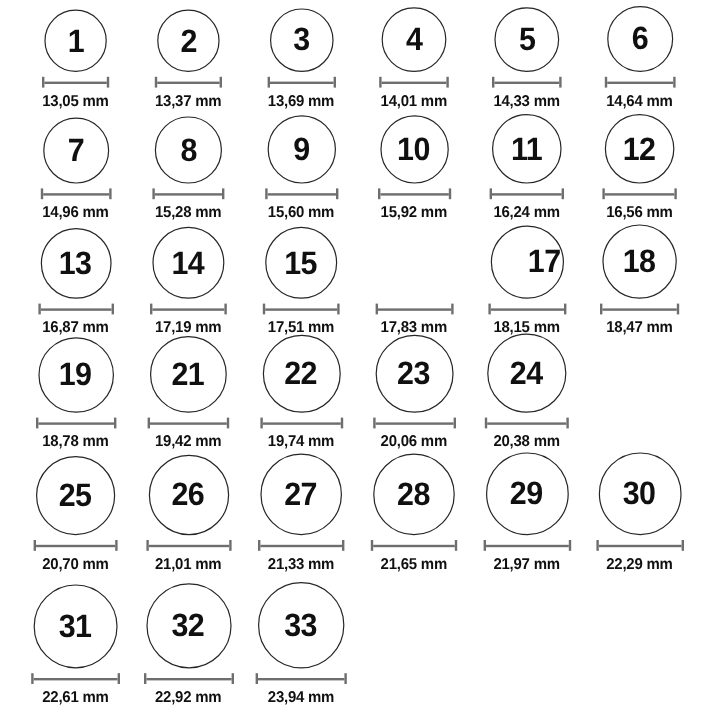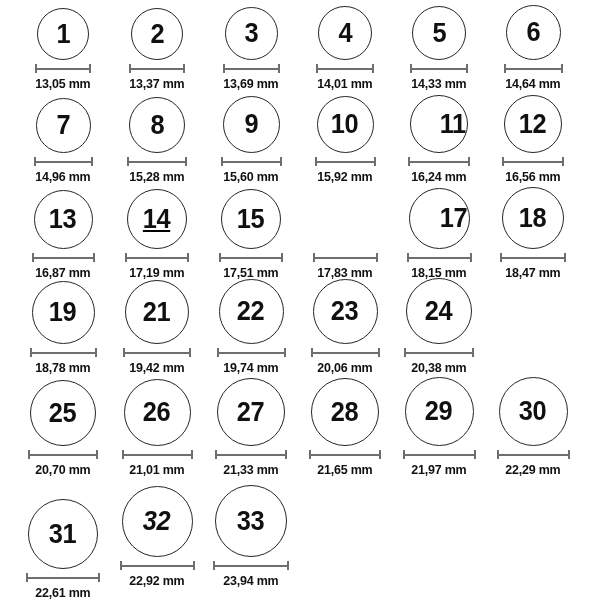--- a/index.html
+++ b/index.html
@@ -163,21 +163,21 @@
       <div class="cell">
         <div class="circle" style="width: 57px; height: 57px;">
           <span class="num">10</span>
         </div>
         <div class="measure" style="width: 61px;">
           <div class="bar"></div>
         </div>
         <div class="label">15,92 mm</div>
       </div>
       <div class="cell">
-        <div class="circle" style="width: 58px; height: 58px; justify-content: flex-end;">
+        <div class="circle" style="width: 58px; height: 58px;">
           <span class="num">11</span>
         </div>
         <div class="measure" style="width: 62px;">
           <div class="bar"></div>
         </div>
         <div class="label">16,24 mm</div>
       </div>
       <div class="cell">
         <div class="circle" style="width: 58px; height: 58px;">
           <span class="num">12</span>
@@ -192,21 +192,21 @@
       <div class="cell">
         <div class="circle" style="width: 59px; height: 59px;">
           <span class="num">13</span>
         </div>
         <div class="measure" style="width: 63px;">
           <div class="bar"></div>
         </div>
         <div class="label">16,87 mm</div>
       </div>
       <div class="cell">
-        <div class="circle" style="width: 60px; height: 60px; text-decoration: underline;">
+        <div class="circle" style="width: 60px; height: 60px;">
           <span class="num">14</span>
         </div>
         <div class="measure" style="width: 64px;">
           <div class="bar"></div>
         </div>
         <div class="label">17,19 mm</div>
       </div>
       <div class="cell">
         <div class="circle" style="width: 60px; height: 60px;">
           <span class="num">15</span>
@@ -338,31 +338,31 @@
         <div class="circle" style="width: 69px; height: 69px;">
           <span class="num">30</span>
         </div>
         <div class="measure" style="width: 73px;">
           <div class="bar"></div>
         </div>
         <div class="label">22,29 mm</div>
       </div>
     </div>
     <div class="row" style="height: 120px;">
-      <div class="cell" style="padding-bottom: 0; text-align: center;">
+      <div class="cell" style="padding-bottom: 12px; text-align: center;">
         <div class="circle" style="width: 70px; height: 70px;">
           <span class="num">31</span>
         </div>
         <div class="measure" style="width: 74px;">
           <div class="bar"></div>
         </div>
         <div class="label">22,61 mm</div>
       </div>
       <div class="cell" style="padding-bottom: 12px;">
-        <div class="circle" style="width: 71px; height: 71px; font-style: italic;">
+        <div class="circle" style="width: 71px; height: 71px;">
           <span class="num">32</span>
         </div>
         <div class="measure" style="width: 75px;">
           <div class="bar"></div>
         </div>
         <div class="label">22,92 mm</div>
       </div>
       <div class="cell" style="padding-bottom: 12px; align-items: center;">
         <div class="circle" style="width: 72px; height: 72px;">
           <span class="num">33</span>

